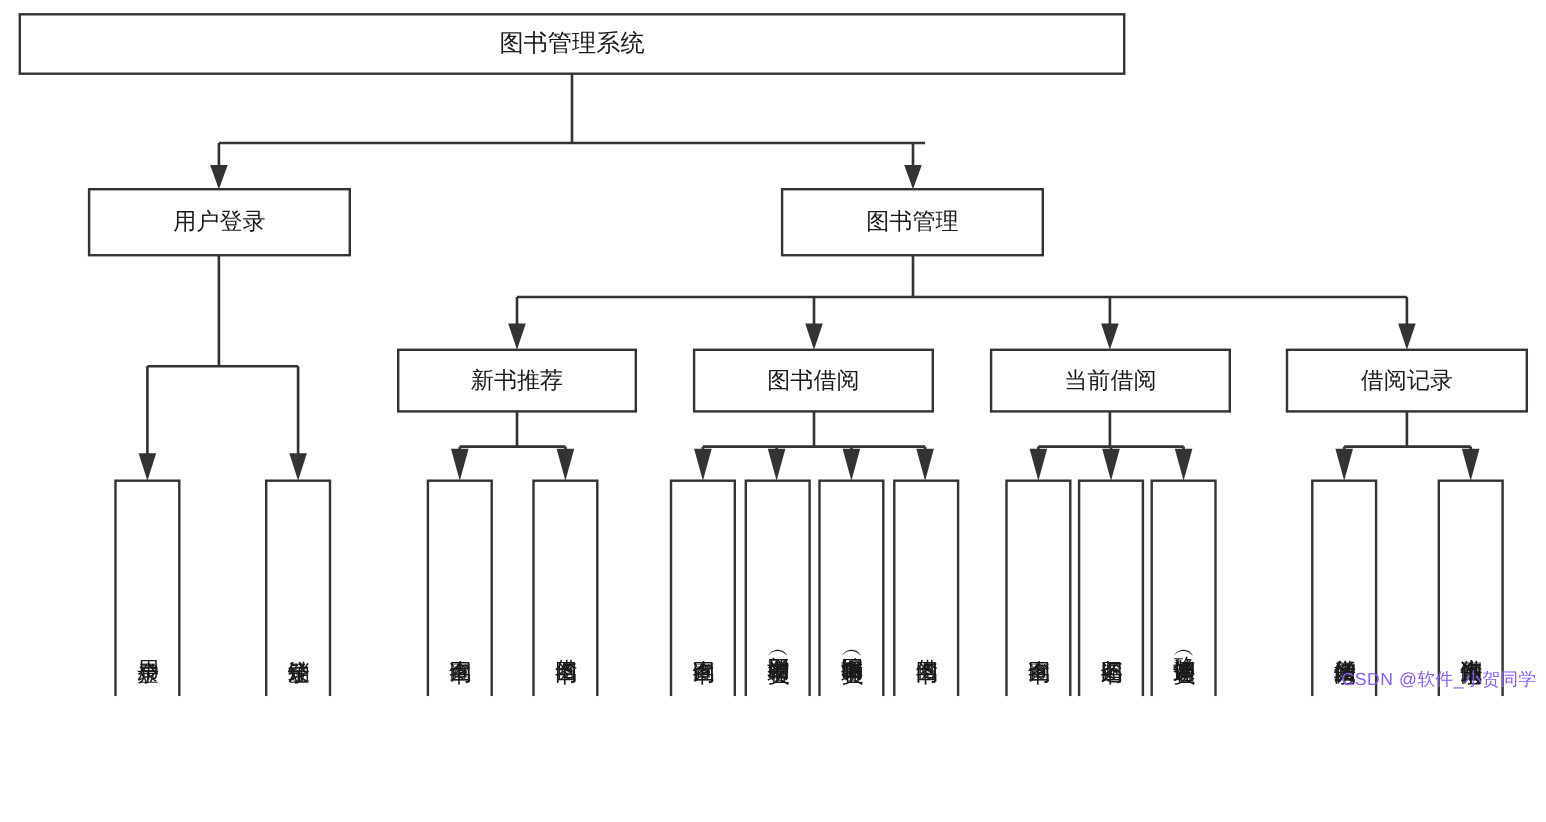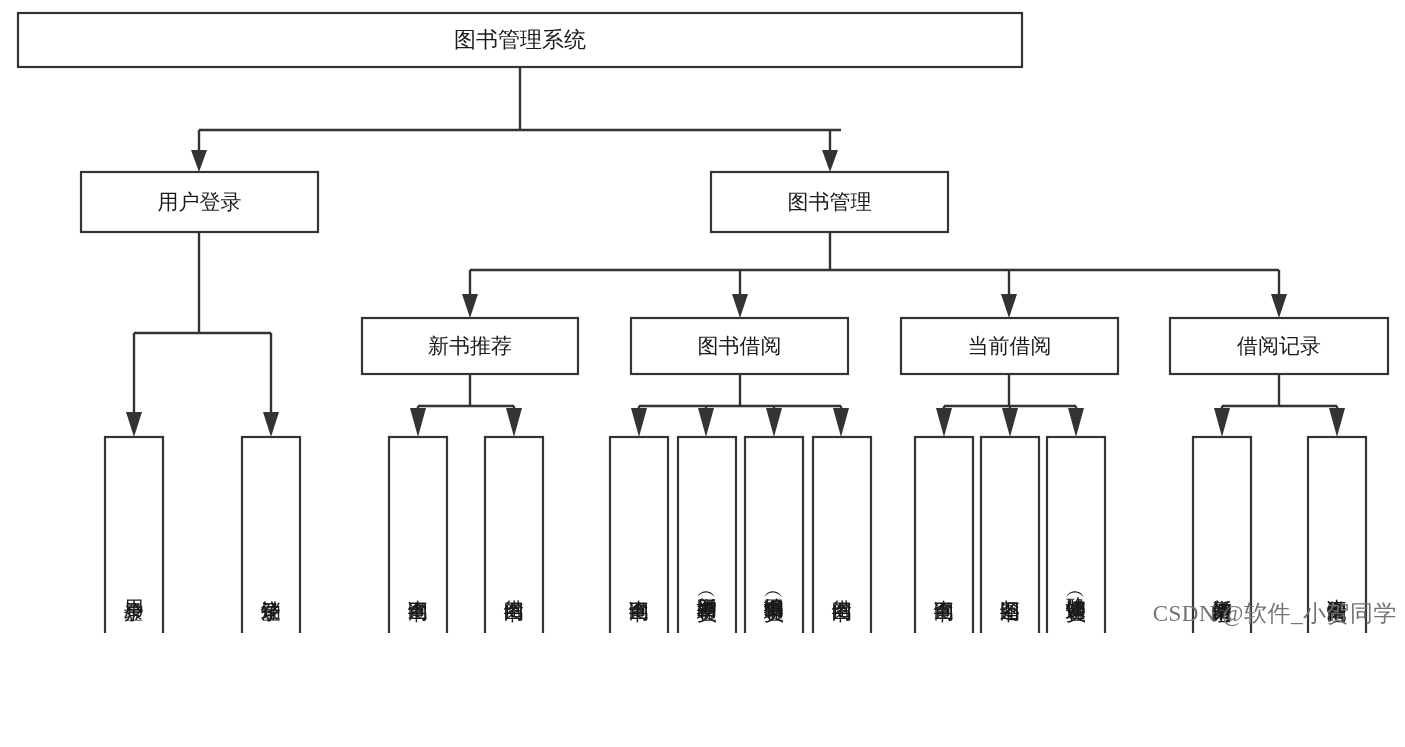--- a/index.html
+++ b/index.html
@@ -64,23 +64,23 @@
     align-items: center;
     justify-content: center;
     white-space: nowrap;
     pointer-events: none;
     user-select: none;
   }
   .watermark {
     position: absolute;
     right: 8px;
     bottom: 4px;
-    font-family: Liberation Serif, serif;
-    font-size: 23px;
-    color: #737373;
+    font-family: Liberation Sans, sans-serif;
+    font-size: 16px;
+    color: #8b5cf6;
     letter-spacing: 0.5px;
     user-select: none;
   }
 </style>
 </head>
 <body>
 
 <div id="diagram-root">
 
   <svg class="flow" viewBox="0 0 1405 747" xmlns="http://www.w3.org/2000/svg">

